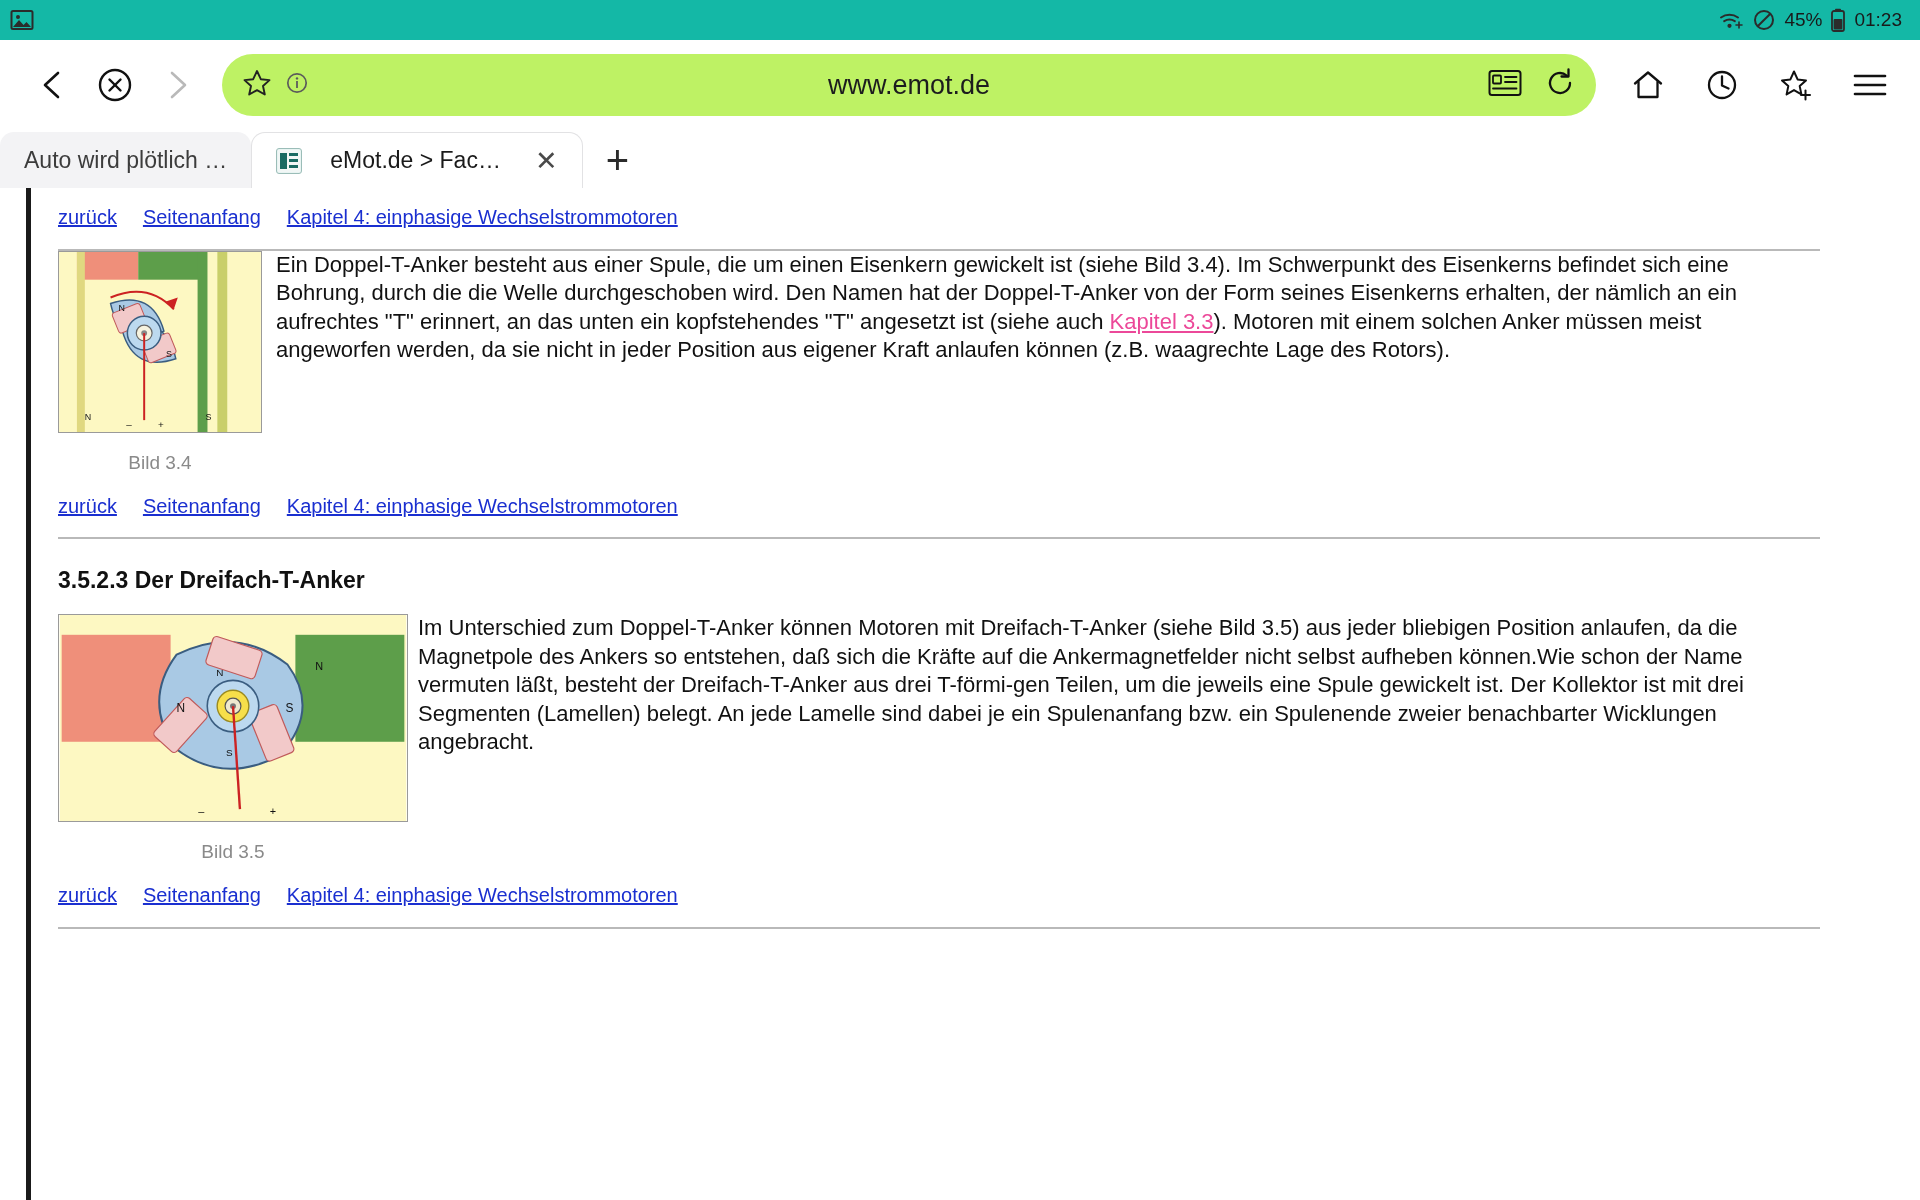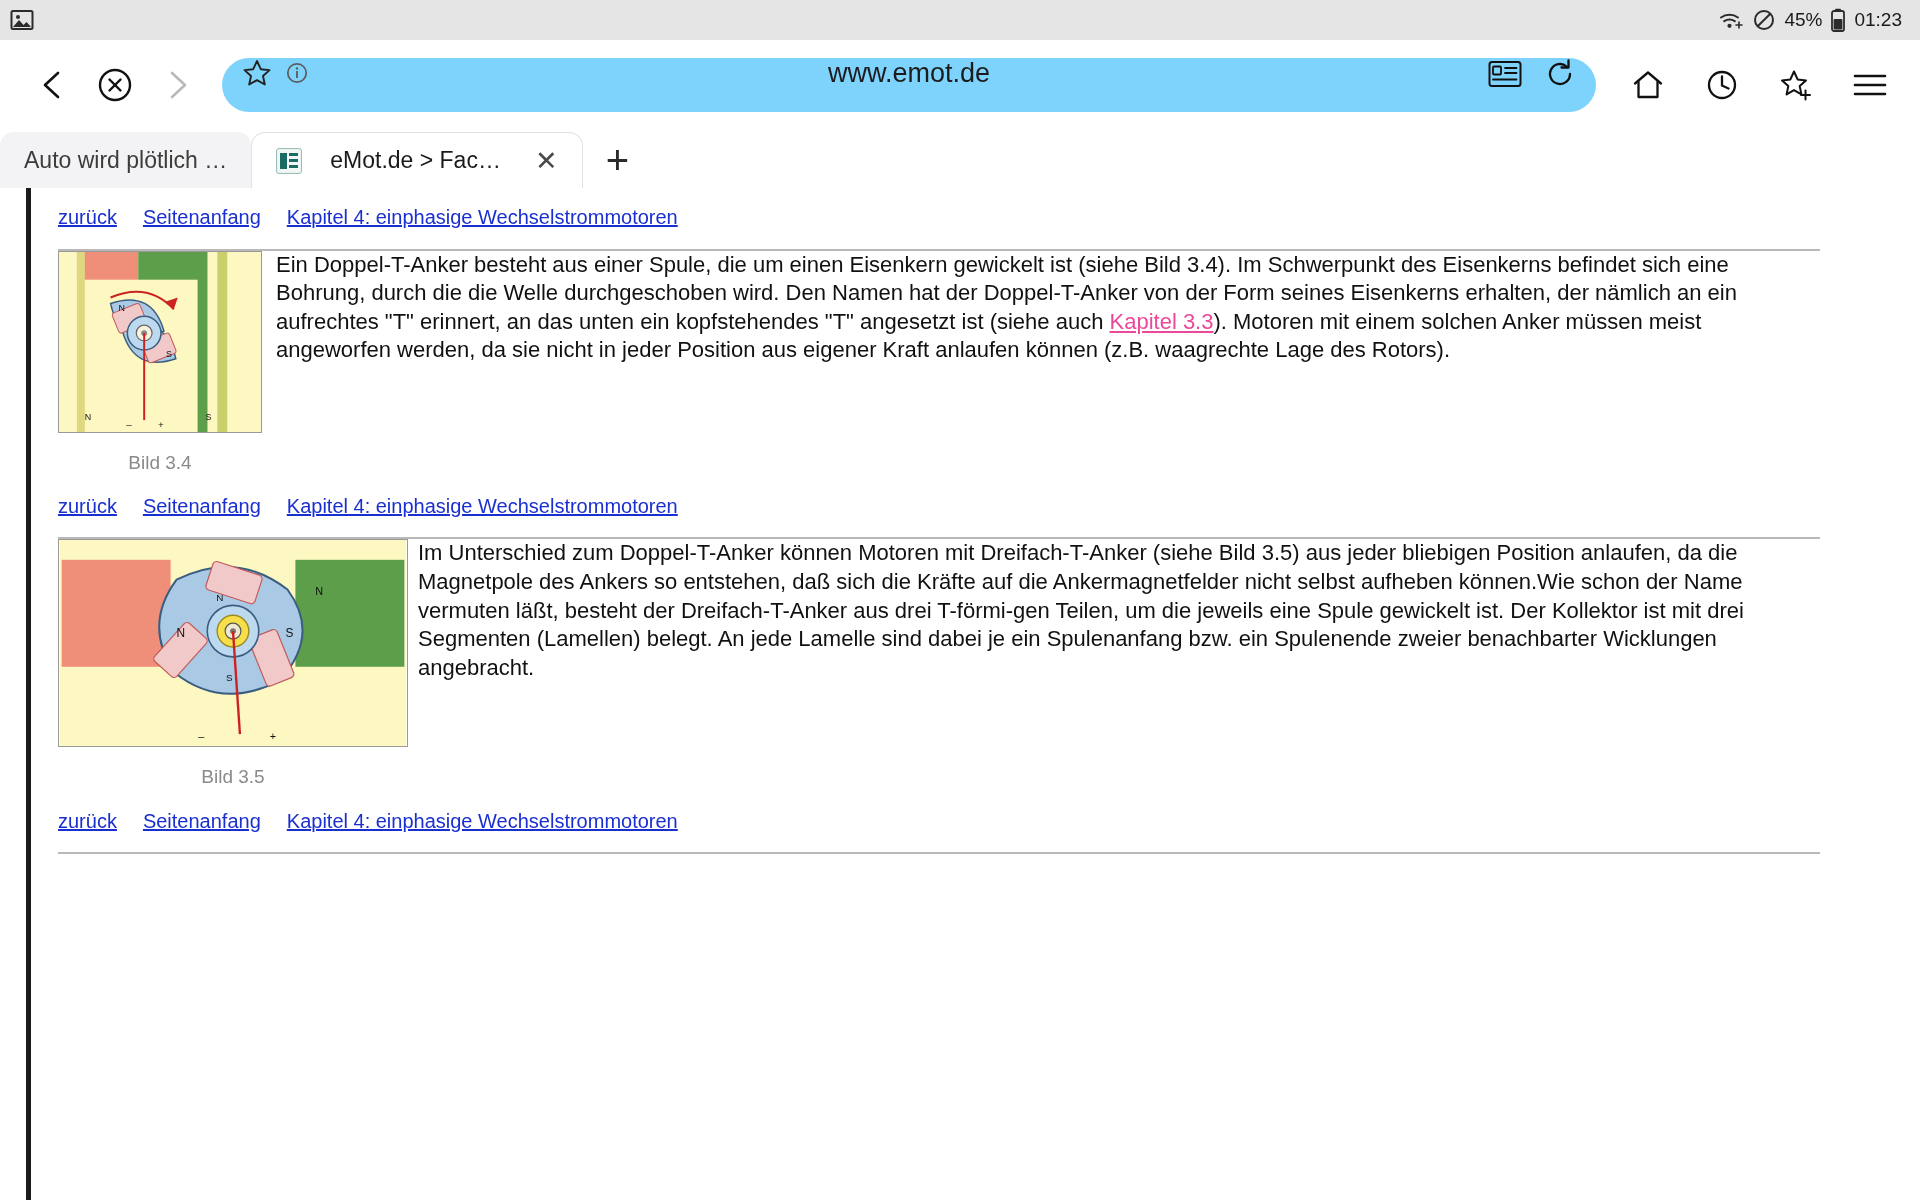--- a/index.html
+++ b/index.html
@@ -11,21 +11,21 @@
     overflow: hidden;
   }
 
   
   .statusbar {
     height: 40px;
     display: flex;
     align-items: center;
     justify-content: space-between;
     padding: 0 18px 0 10px;
-    background: #e5e5e5;
+    background: #14b8a6;
     text-align: center;
   }
   .statusbar-left { display: flex; align-items: center; gap: 10px; }
   .statusbar-right {
     display: flex; align-items: center; gap: 9px;
     font-size: 19px; color: #1a1a1a;
   }
   .sb-icon { display: inline-flex; align-items: center; justify-content: center; }
 
   
@@ -39,26 +39,26 @@
   }
   .nav-btn {
     width: 62px; height: 62px;
     display: flex; align-items: center; justify-content: center;
     color: #111;
   }
   .nav-btn.disabled { color: #b9b9b9; }
 
   .urlbar {
     flex: 1;
-    height: 54px;
+    height: 62px;
     margin: 0 14px;
-    background: #7dd3fc;
+    background: #bef264;
     border-radius: 31px;
     display: flex;
-    align-items: flex-start;
+    align-items: center;
     padding: 0 20px;
     position: relative;
   }
   .urlbar-left { display: flex; align-items: center; gap: 14px; }
   .url-text {
     position: absolute;
     left: 0; right: 0;
     text-align: center;
     font-size: 27px;
     color: #1c1c1e;
@@ -370,20 +370,21 @@
       </p>
     </div>
 
     <div class="navlinks" style="padding-top:18px;">
       <a href="#">zurück</a>
       <a href="#">Seitenanfang</a>
       <a href="#">Kapitel 4: einphasige Wechselstrommotoren</a>
     </div>
     <hr class="rule">
 
+    <h3 class="section">3.5.2.3 Der Dreifach-T-Anker</h3>
 
     <div class="block">
       <div class="figure">
         <svg class="img35" viewBox="0 0 350 208">
           <rect x="0" y="0" width="350" height="208" fill="#fdf8c2"></rect>
           <rect x="2" y="20" width="110" height="108" fill="#ef8f7a"></rect>
           <rect x="238" y="20" width="110" height="108" fill="#5d9e4a"></rect>
 
           <path d="M118 40 q60 -30 112 10 q34 46 -8 92 q-58 30 -106 -8 q-32 -48 2 -94z" fill="#a9c9e4" stroke="#3a5d80" stroke-width="2"></path>
           <circle cx="175" cy="92" r="58" fill="#fdf8c2" opacity="0.0"></circle>

